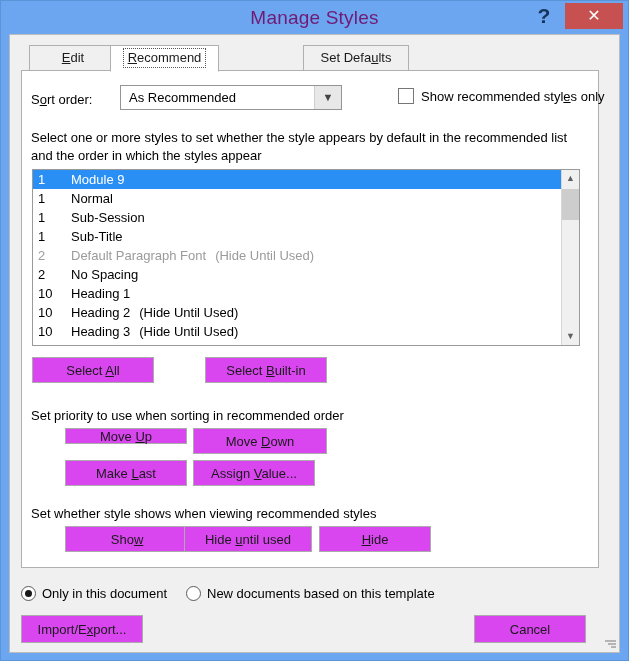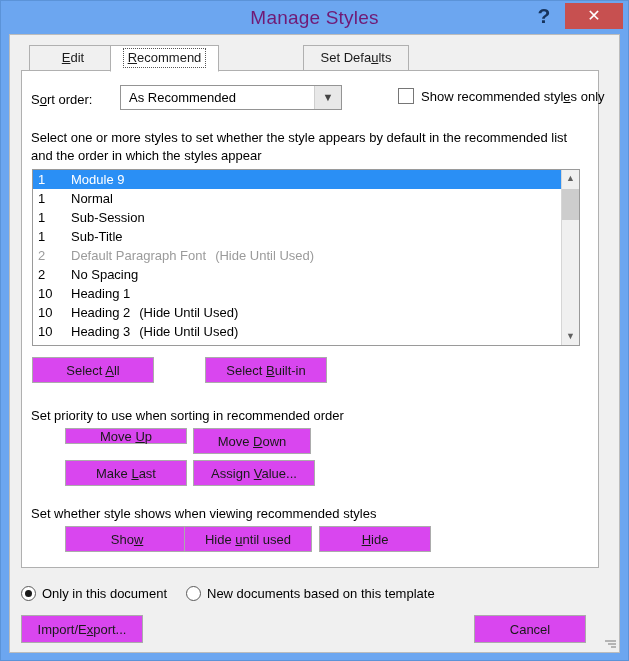--- a/index.html
+++ b/index.html
@@ -289,21 +289,21 @@
   #btn-select-all   { left: 22px;  top: 322px; width: 122px; height: 26px; }
   #btn-select-built { left: 155px; top: 322px; width: 122px; height: 26px; margin-left: 40px; }
 
   #label-priority {
     position: absolute;
     left: 21px;
     top: 373px;
     font-size: 13px;
   }
   #btn-move-up     { left: 55px;  top: 393px; width: 122px; height: 16px; }
-  #btn-move-down   { left: 183px; top: 393px; width: 118px; height: 26px; }
+  #btn-move-down   { left: 183px; top: 393px; width: 134px; height: 26px; }
   #btn-make-last   { left: 55px;  top: 425px; width: 122px; height: 26px; }
   #btn-assign-val  { left: 183px; top: 425px; width: 122px; height: 26px; }
 
   #label-showhide {
     position: absolute;
     left: 21px;
     top: 471px;
     font-size: 13px;
   }
   #btn-show        { left: 55px;  top: 491px; width: 124px; height: 26px; }

